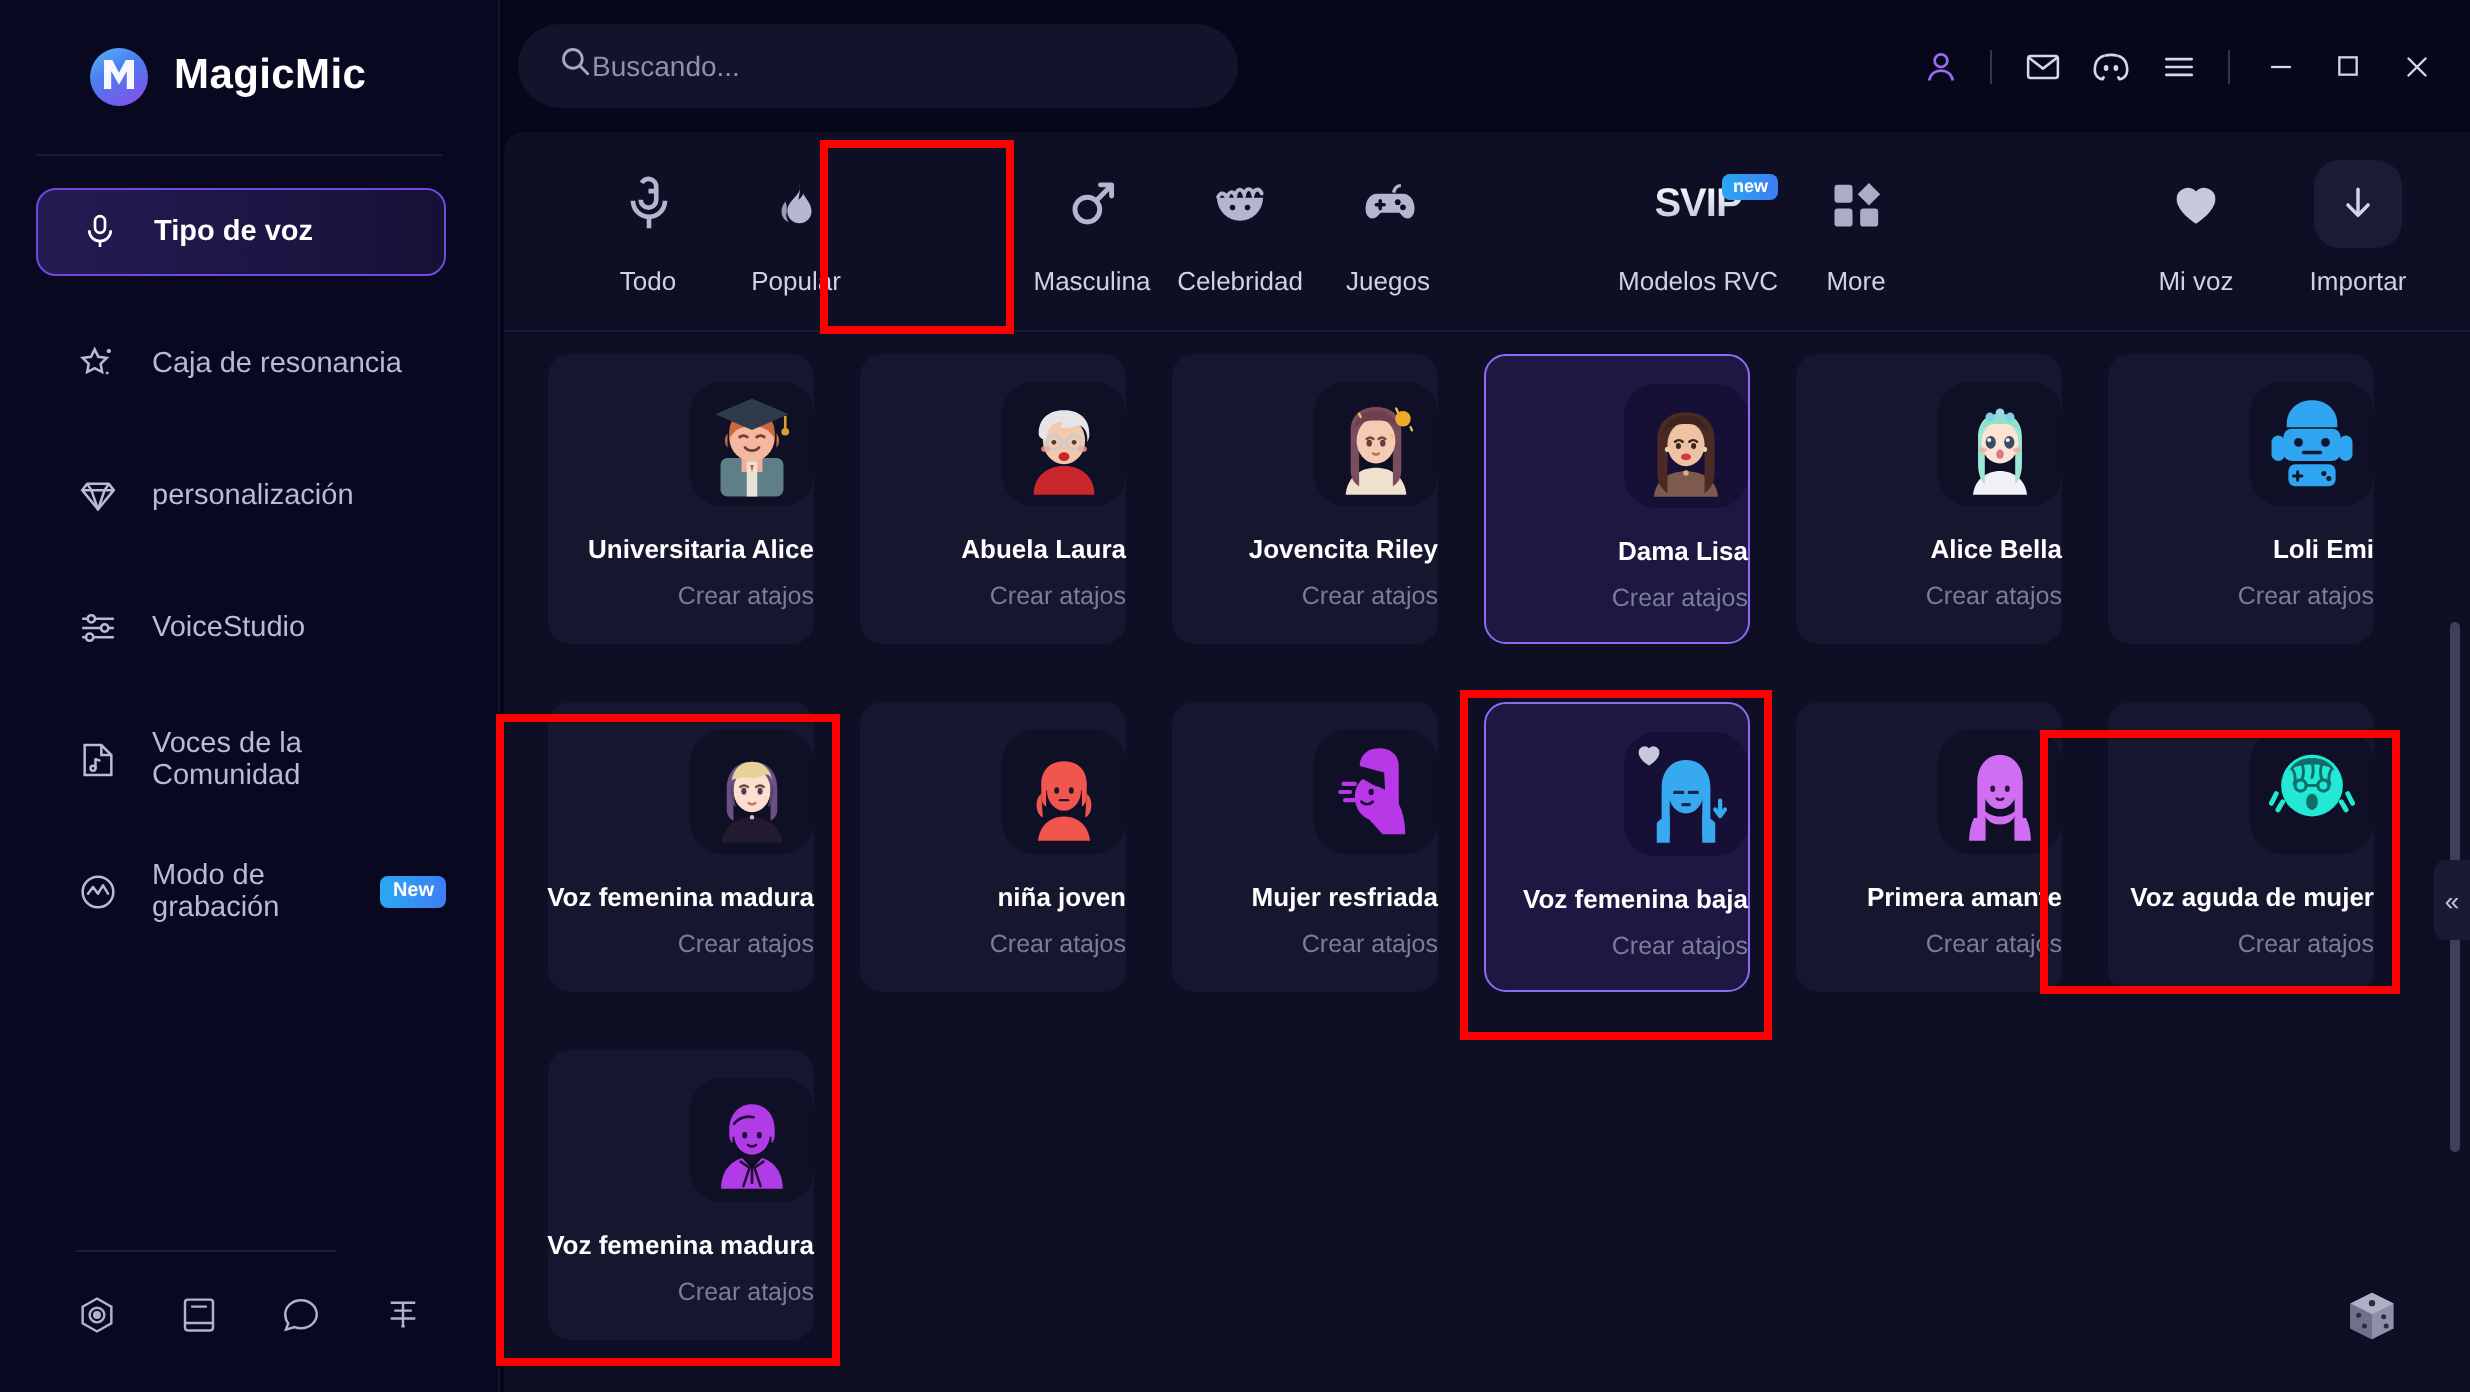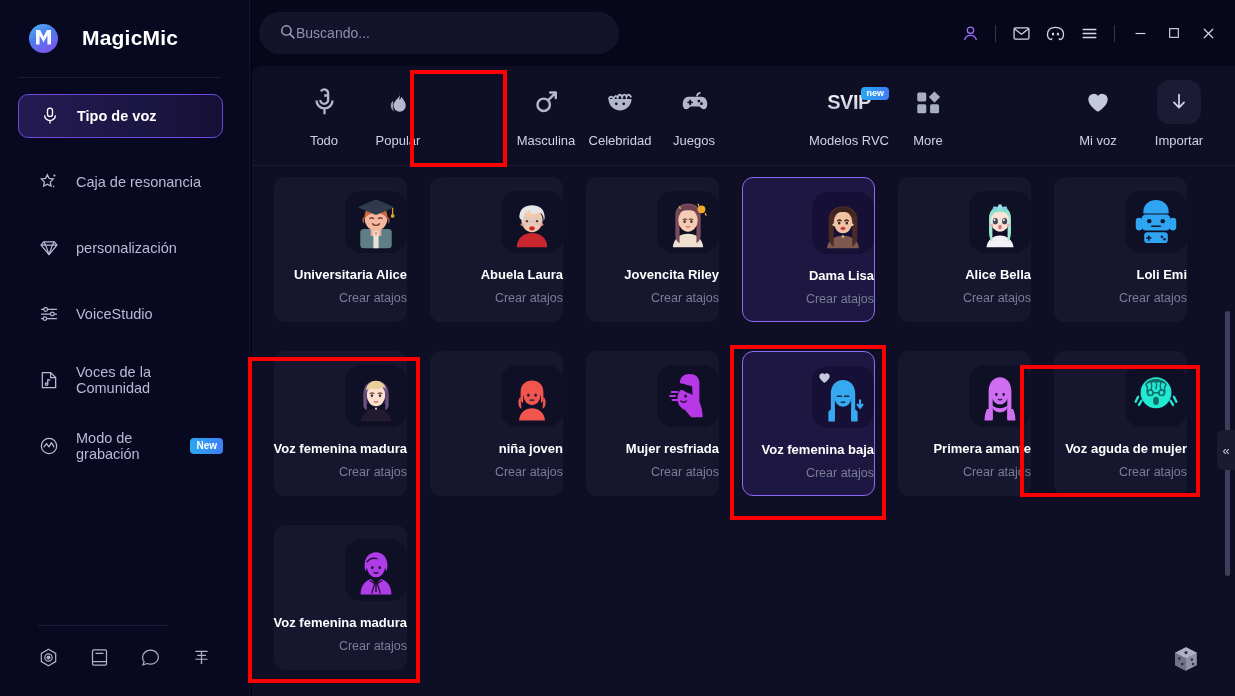--- a/index.html
+++ b/index.html
@@ -14,22 +14,22 @@
     background: #07071b;
   }
 
   
   #sidebar {
     position: absolute; left: 0; top: 0; width: 250px; height: 696px;
     background: #080820;
     border-right: 1px solid #14142e;
   }
   .brand {
-    display: flex; align-items: center; gap: 24px;
-    padding: 20px 0 0 29px; height: 56px;
+    display: flex; align-items: center; gap: 13px;
+    padding: 20px 0 0 45px; height: 56px;
   }
   .brand-logo {
     width: 29px; height: 29px; border-radius: 50%;
     background: linear-gradient(150deg,#59b7f5 0%, #4a7ef0 40%, #8a4ae8 100%);
     position: relative; flex: none;
   }
   .brand-logo::after {
     content: ""; position: absolute; left: 7px; top: 6px;
     width: 15px; height: 15px;
     background: #fff;

